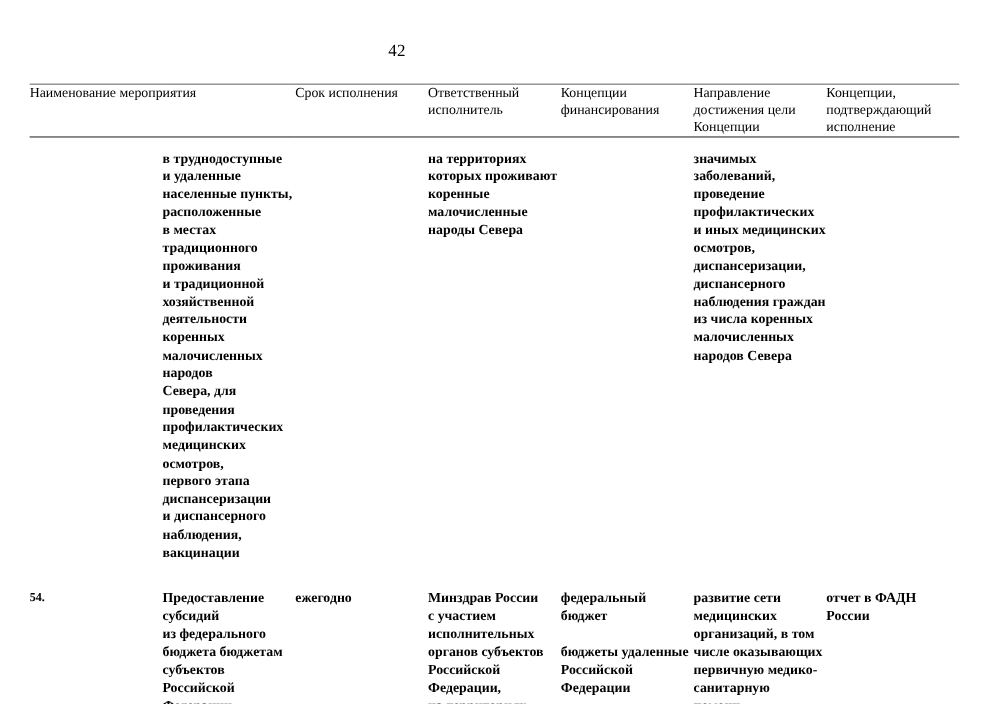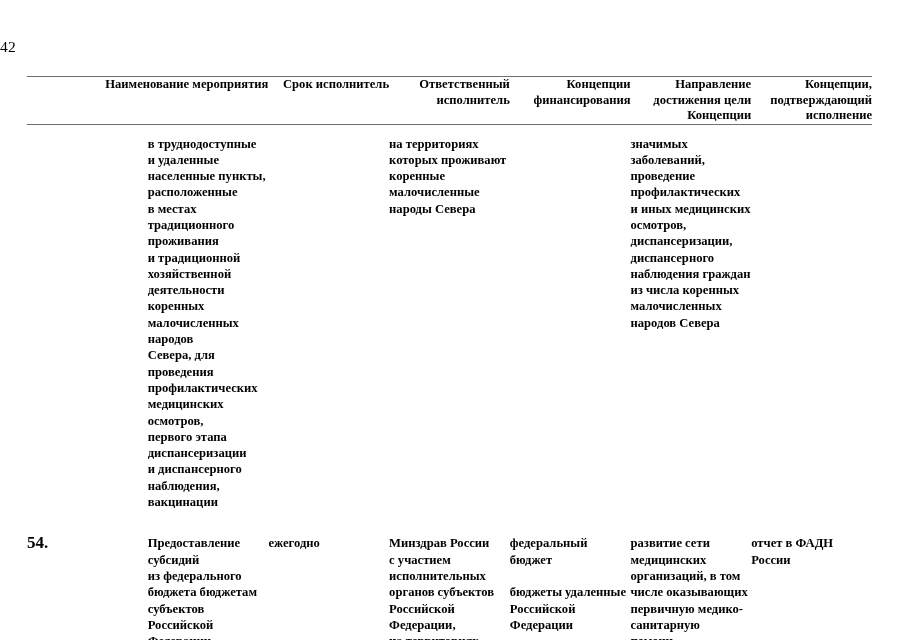--- a/index.html
+++ b/index.html
@@ -19,21 +19,21 @@
     position: relative;
     width: 905px;
     height: 640px;
     box-sizing: border-box;
   }
   .page-number {
     position: absolute;
     top: 38px;
     left: 0;
     width: 722px;
-    text-align: left;
+    text-align: center;
     font-size: 15.5px;
     letter-spacing: 0.3px;
   }
   table.doc-table {
     position: absolute;
     top: 76px;
     left: 27px;
     width: 845px;
     border-collapse: collapse;
     table-layout: fixed;
@@ -46,22 +46,22 @@
   }
   
   thead tr.header-row {
     border-top: 1.3px solid #6f6f6f;
     border-bottom: 1.3px solid #6f6f6f;
   }
   thead th {
     border-top: 1.3px solid #6f6f6f;
     border-bottom: 1.3px solid #6f6f6f;
     border-left: 1.3px solid #6f6f6f;
-    text-align: right;
-    font-weight: bold;
+    text-align: left;
+    font-weight: normal;
     font-size: 12.6px;
     line-height: 15.5px;
     padding: 9px 4px 9px 4px;
     height: 46px;
     vertical-align: middle;
   }
   thead th:first-child { border-left: 0; }
   thead th:last-child  { border-right: 0; }
 
   tbody td {
@@ -84,37 +84,37 @@
   .col-name   { width: 153px; }
   .col-term   { width: 102px; padding-left: 10px; box-sizing: border-box;}
   .col-exec   { width: 130px; padding-left: 12px; box-sizing: border-box; margin-top: 36px;}
   .col-fin    { width: 132px; padding-left: 11px; box-sizing: border-box;}
   .col-dir    { width: 153px; padding-left: 10px; box-sizing: border-box;}
   .col-doc    { width: 139px; padding-left: 12px; box-sizing: border-box;}
 
   .row-gap td { height: 14px; }
 
   .num-label {
-    font-size: 17px;
+    font-size: 11px;
     line-height: 16.3px;
   }
 </style>
 </head>
 <body>
 
 <div class="page">
 
   <div class="page-number">42</div>
 
   <table class="doc-table">
     <thead>
       <tr class="header-row">
         <th colspan="2">Наименование мероприятия</th>
         <th>Срок
-исполнитель</th>
+исполнения</th>
         <th>Ответственный
 исполнитель</th>
         <th>Концепции
 финансирования</th>
         <th>Направление
 достижения цели
 Концепции</th>
         <th>Концепции,
 подтверждающий
 исполнение</th>

